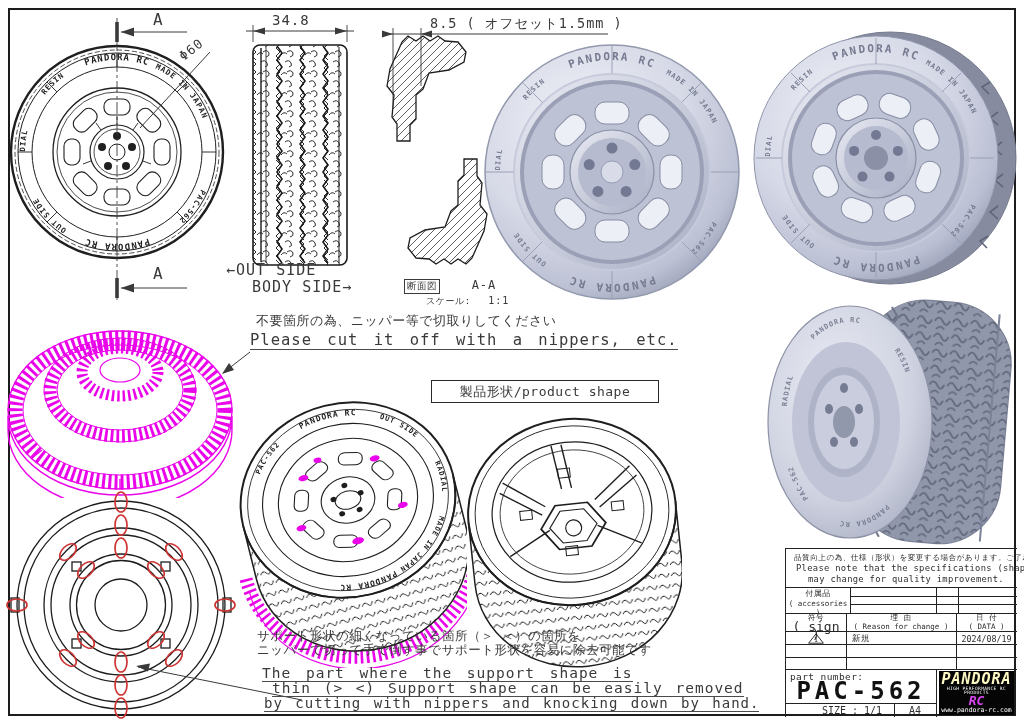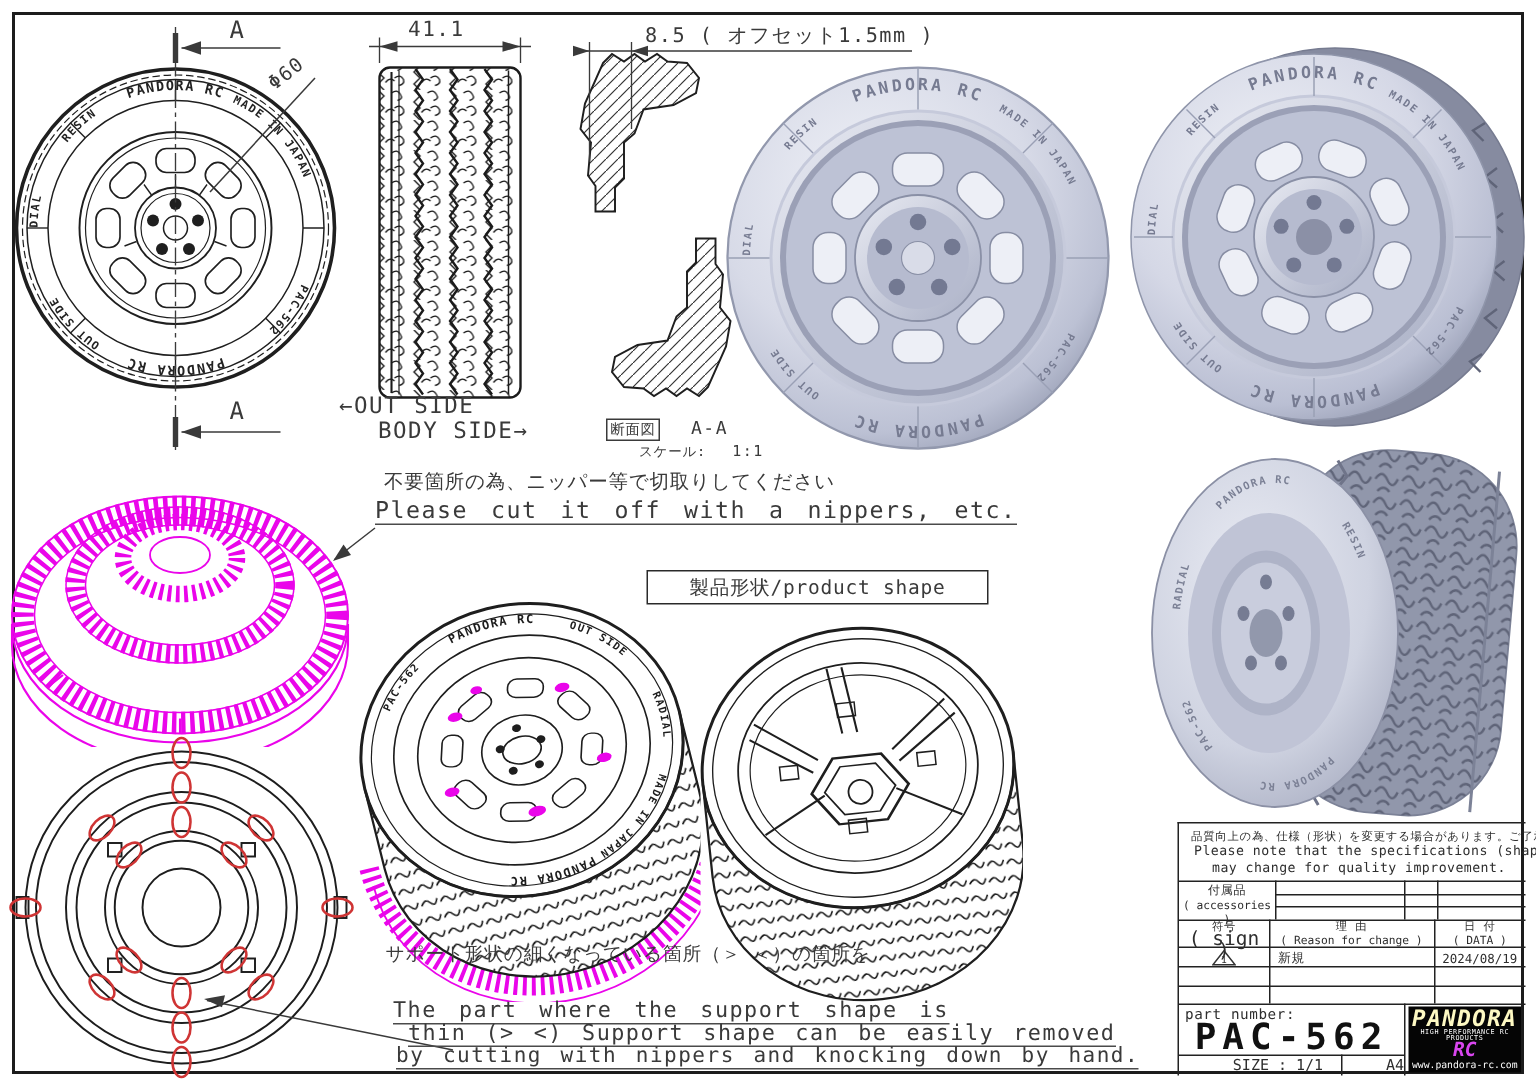--- a/index.html
+++ b/index.html
@@ -524,44 +524,45 @@
       <polygon points="393,34 382,30.5 382,37.5"></polygon>
       <polygon points="421,34 432,30.5 432,37.5"></polygon>
       <polygon points="222,374 234,370 229,363"></polygon>
       <polygon points="136,666 150,663.5 148,671.5"></polygon>
     </g>
   </svg>
 
   <div class="abs cad" style="left:153px;top:10px;font-size:16px;z-index:6;">A</div>
   <div class="abs cad" style="left:153px;top:264px;font-size:16px;z-index:6;">A</div>
   <div class="abs cad" style="left:178px;top:42px;font-size:13px;transform:rotate(-38deg);z-index:6;">Φ60</div>
-  <div class="abs cad" style="left:272px;top:12px;font-size:14px;z-index:6;">41.1</div>
+  <div class="abs cad" style="left:272px;top:12px;font-size:14px;z-index:6;">34.8</div>
   <div class="abs cad" style="left:430px;top:15px;font-size:13.5px;z-index:6;">8.5 ( オフセット1.5mm )</div>
   <div class="abs cad" style="left:226px;top:261px;font-size:15px;z-index:6;">←OUT SIDE</div>
   <div class="abs cad" style="left:252px;top:278px;font-size:15px;z-index:6;">BODY SIDE→</div>
 
   <div class="abs" style="left:404px;top:274px;z-index:6;">
     <span class="secbox jp">断面図</span>
-    <span class="cad" style="font-size:12px;margin-left:11px;">A-A</span>
+    <span class="cad" style="font-size:12px;margin-left:22px;">A-A</span>
   </div>
   <div class="abs" style="left:426px;top:289px;z-index:6;">
     <span class="jp" style="font-size:9px;">スケール:</span>
     <span class="cad" style="font-size:10px;margin-left:8px;">1:1</span>
   </div>
 
   <div class="abs jp" style="left:256px;top:312px;font-size:13px;z-index:6;">不要箇所の為、ニッパー等で切取りしてください</div>
   <div class="abs" style="left:250px;top:330px;z-index:6;">
     <span class="cad ul" style="font-size:15.5px;word-spacing:5px;">Please cut it off with a nippers, etc.</span>
   </div>
 
   <div class="abs boxlabel" style="left:431px;top:380px;width:226px;height:21px;z-index:6;">
     <span class="jp" style="font-size:13px;">製品形状/product shape</span>
   </div>
 
   <div class="abs jp" style="left:257px;top:628px;font-size:12.5px;z-index:6;">サポート形状の細くなっている箇所（＞ ＜）の箇所を</div>
+  <div class="abs jp" style="left:257px;top:642px;font-size:12.5px;z-index:6;">ニッパーで切って手で倒す事でサポート形状を容易に除去可能です</div>
   <div class="abs" style="left:262px;top:663px;z-index:6;">
     <span class="cad ul" style="font-size:14.5px;word-spacing:5px;">The part where the support shape is</span>
   </div>
   <div class="abs" style="left:272px;top:678px;z-index:6;">
     <span class="cad ul" style="font-size:14.5px;word-spacing:3px;">thin (&gt; &lt;) Support shape can be easily removed</span>
   </div>
   <div class="abs" style="left:264px;top:693px;z-index:6;">
     <span class="cad ul" style="font-size:14px;word-spacing:3px;">by cutting with nippers and knocking down by hand.</span>
   </div>
 
@@ -611,21 +612,21 @@
           <polygon points="8,0.8 15.4,10.2 0.6,10.2" fill="none" stroke="#333" stroke-width="1"></polygon>
         <text x="8" y="9" text-anchor="middle" font-size="6.5" fill="#333">1</text>
         </svg>
     </div>
     <div class="abs jp" style="left:66px;top:84px;font-size:8.5px;">新規</div>
     <div class="abs" style="left:170px;top:84.5px;width:61px;text-align:center;font-size:8.3px;">2024/08/19</div>
 
     <div class="abs" style="left:4px;top:122px;font-size:9.5px;letter-spacing:.4px;">part number:</div>
     <div class="abs" style="left:0;top:128px;width:150px;text-align:center;font-size:24px;font-weight:bold;letter-spacing:4px;color:#111;">PAC-562</div>
     <div class="abs" style="left:12px;top:156px;width:108px;text-align:center;font-size:10px;">SIZE : 1/1</div>
-    <div class="abs" style="left:108px;top:156px;width:42px;text-align:right;font-size:10px;">A4</div>
+    <div class="abs" style="left:108px;top:156px;width:42px;text-align:center;font-size:10px;">A4</div>
 
     <div class="abs logo" style="left:153px;top:122px;width:75px;height:44px;">
       <div class="brand">PANDORA</div>
       <div class="tag">HIGH PERFORMANCE RC PRODUCTS</div>
       <div class="rc">RC</div>
       <div class="url">www.pandora-rc.com</div>
     </div>
   </div>
 </div>
 

